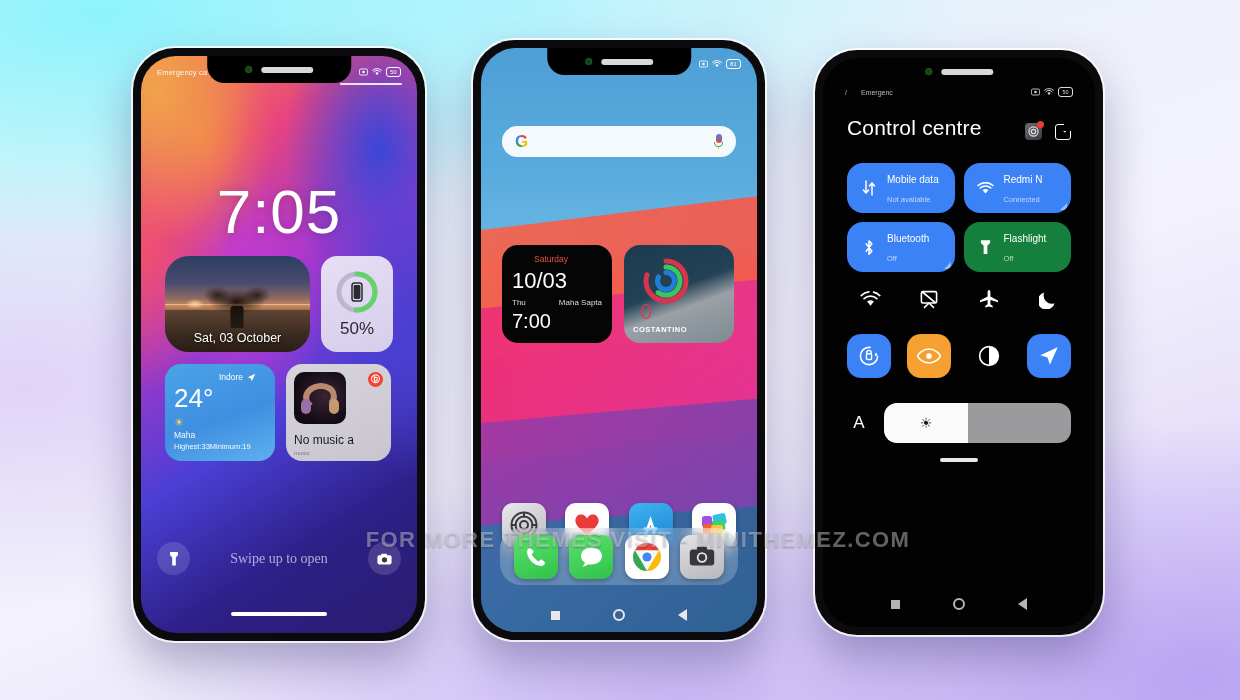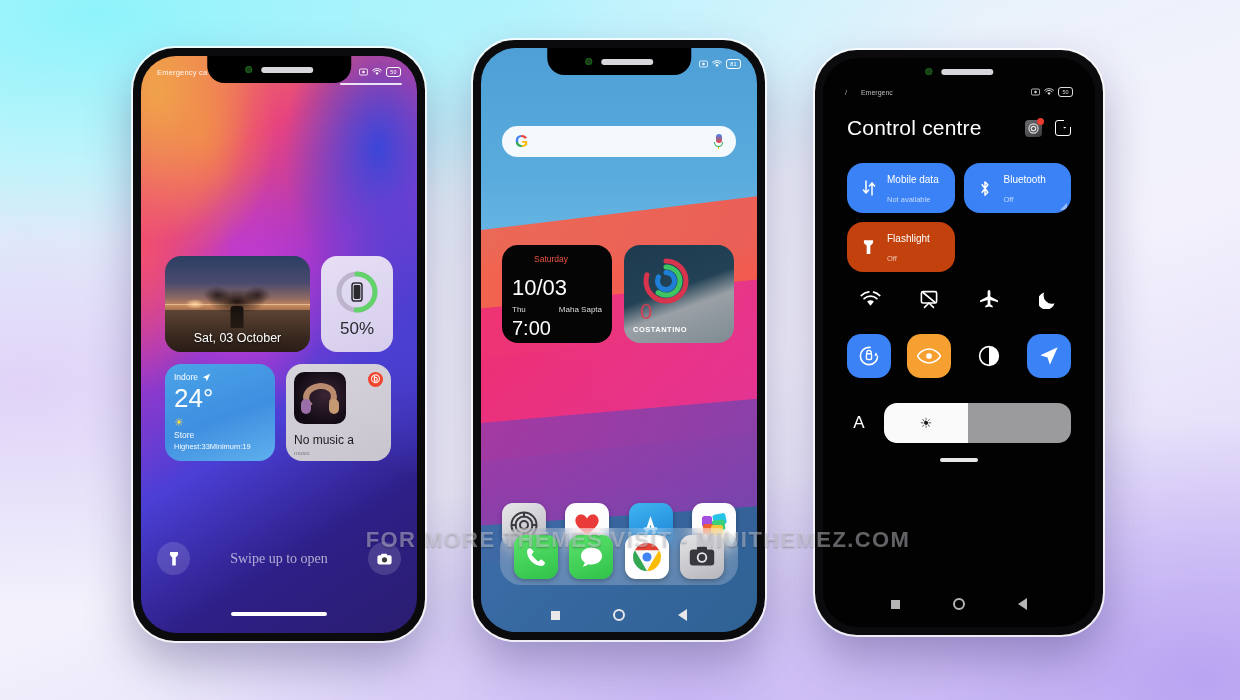--- a/index.html
+++ b/index.html
@@ -75,21 +75,21 @@
   .lock-time {
     position:absolute; top:120px; left:0; right:0; text-align:center;
     font-size:62px; font-weight:300; letter-spacing:1px;
     text-shadow:0 1px 10px rgba(0,0,0,.18);
   }
   .p1-widgets { position:absolute; top:200px; left:24px; right:24px; }
   .p1-row { display:flex; gap:11px; }
   .p1-row + .p1-row { margin-top:12px; }
 
   .w-photo {
-    width:153px; height:96px; border-radius:16px; overflow:hidden; position:relative;
+    width:153px; height:96px; border-radius:24px; overflow:hidden; position:relative;
     background:
       linear-gradient(180deg,#2b3f63 0%,#4a4a6e 28%,#8d6a63 44%,#c98a5e 52%,#6b4a38 62%,#3a2a20 100%);
   }
   .w-photo .horizon { position:absolute; left:0; right:0; top:50%; height:1px; background:rgba(255,220,170,.6); }
   .w-photo .sun { position:absolute; left:14%; top:45%; width:20px;height:10px;
     background:radial-gradient(ellipse at center, #ffd49a 0%, rgba(255,180,110,0) 70%); }
   .w-photo .tree {
     position:absolute; left:50%; top:18%; transform:translateX(-50%);
     width:84px; height:46px;
     background:
@@ -111,21 +111,21 @@
     color:#222;
   }
   .ring-wrap { position:relative; width:46px; height:46px; }
   .w-batt .pct { font-size:17px; color:#2a2a2e; }
 
   .w-weather {
     width:110px; height:97px; border-radius:16px;
     background:linear-gradient(160deg,#4aa3e8 0%,#3f8fe0 55%,#5fb0ee 100%);
     padding:8px 9px; color:#fff; position:relative;
   }
-  .w-weather .city { font-size:8.5px; display:flex; align-items:center; gap:4px; }
+  .w-weather .city { font-size:8.5px; display:flex; align-items:center; gap:4px;margin-left:45px; }
   .w-weather .temp { font-size:26px; font-weight:400; line-height:30px; margin-top:1px; }
   .w-weather .sun-g { font-size:11px; color:#ffd84a; line-height:11px; margin-top:4px; }
   .w-weather .cond { font-size:8.5px; margin-top:2px; opacity:.95; }
   .w-weather .minmax { font-size:7.5px; margin-top:2px; opacity:.95; white-space:nowrap; }
 
   .w-music {
     width:105px; height:97px; border-radius:16px;
     background:linear-gradient(160deg,#d7d4dc,#c8c5cf);
     padding:8px; position:relative; color:#111;
   }
@@ -182,21 +182,21 @@
     background:linear-gradient(180deg,#4285f4,#ea4335); }
   .mic .base { position:absolute; bottom:2px; left:0; width:9px;height:5px;
     border:1.4px solid #34a853; border-top:0; border-radius:0 0 5px 5px; }
   .mic .stem { position:absolute; bottom:0; left:3.7px; width:1.6px;height:3px;background:#fbbc05; }
 
   .p2-widgets { position:absolute; top:197px; left:21px; right:21px; display:flex; gap:12px; }
   .w-cal {
     width:110px; height:98px; border-radius:16px; background:#050505; padding:9px 10px;
   }
   .w-cal .dow { font-size:8.5px; color:#e8543f;margin-left:22px; }
-  .w-cal .date { font-size:22px; line-height:25px; color:#fff; margin-top:11px; }
+  .w-cal .date { font-size:22px; line-height:25px; color:#fff; margin-top:4px; }
   .w-cal .row2 { display:flex; justify-content:space-between; font-size:8px; color:#ddd; margin-top:5px; }
   .w-cal .time { font-size:20px; line-height:22px; color:#fff; margin-top:3px; }
 
   .w-fit {
     width:110px; height:98px; border-radius:16px; overflow:hidden; position:relative;
     background:linear-gradient(160deg,#1d3a4e 0%,#234255 45%,#9aa0a6 62%,#7e8a92 100%);
   }
   .w-fit .rings { position:absolute; left:18px; top:12px; width:48px;height:48px; }
   .w-fit .zero { position:absolute; left:16px; top:56px; font-size:22px; color:rgba(226,58,78,.85); line-height:22px;}
   .w-fit .name { position:absolute; left:9px; bottom:9px; font-size:7.5px; font-weight:bold; color:#fff; letter-spacing:.5px; }
@@ -221,37 +221,37 @@
   .nav-tr { width:0;height:0;border-top:6px solid transparent;border-bottom:6px solid transparent;border-right:9px solid #e8e8ea; }
 
   
   #phone3 { left:815px; top:50px; width:288px; height:585px; }
   #phone3 .screen { background:#020203; color:#fff; }
   #phone3 .notch { background:transparent; }
   .cc-status { position:absolute; top:25px; left:0; right:0; height:18px;
     display:flex; align-items:center; justify-content:space-between; padding:0 22px;
     font-size:7px; color:#ddd; z-index:30; }
   .cc-status .lead { display:flex; gap:14px; align-items:center; color:#bbb;}
-  .cc-title-row { position:absolute; top:58px; left:24px; right:24px; display:flex; align-items:center; justify-content:space-between; z-index:20;}
+  .cc-title-row { position:absolute; top:58px; left:24px; right:24px; display:flex; align-items:flex-end; justify-content:space-between; z-index:20;}
   .cc-title { font-size:21px; font-weight:400; letter-spacing:.2px; }
   .cc-acts { display:flex; align-items:center; gap:13px; }
   .gear-badge { position:relative; width:17px;height:17px;border-radius:4px;
     background:linear-gradient(145deg,#6a6a70,#3a3a3e); display:flex;align-items:center;justify-content:center; font-size:11px;}
   .gear-badge .dot { position:absolute; top:-2px; right:-2px; width:7px;height:7px;border-radius:50%;background:#ee3b2f;}
   .edit-ic { width:16px;height:16px;border:1.6px solid #fff; border-radius:3px; position:relative; }
   .edit-ic:after { content:""; position:absolute; right:-3px; top:-3px; width:9px;height:9px;
     background:#020203; transform:rotate(0deg); }
   .edit-ic:before { content:""; position:absolute; right:-2px; top:-2px; width:11px;height:2.4px;
     background:#fff; transform:rotate(-45deg); transform-origin:right center; }
 
   .cc-tiles { position:absolute; top:105px; left:24px; right:24px; display:grid;
     grid-template-columns:1fr 1fr; gap:9px; z-index:20; }
   .tile { height:50px; border-radius:16px; display:flex; align-items:center; gap:9px; padding:0 12px; position:relative; overflow:hidden;}
   .tile.on { background:#3b82f6; }
-  .tile.off { background:#c2410c; }
+  .tile.off { background:#15803d; }
   .tile .t-ic { width:19px; display:flex; align-items:center; justify-content:center; font-size:15px; color:#fff; }
   .tile .t-tx { line-height:1.18; }
   .tile .t-name { font-size:10px; color:#fff; white-space:nowrap; overflow:hidden; }
   .tile .t-sub { font-size:7.5px; color:rgba(255,255,255,.68); white-space:nowrap; overflow:hidden;}
   .tile .corner { position:absolute; right:4px; bottom:3px; width:0;height:0;
     border-left:7px solid transparent; border-bottom:7px solid rgba(255,255,255,.45); }
 
   .cc-icons { position:absolute; top:225px; left:24px; right:24px;
     display:flex; justify-content:space-between; align-items:center; z-index:20; }
   .cc-icons .gi { width:46px; height:32px; display:flex; align-items:center; justify-content:center; font-size:19px; color:#fff; position:relative;}
@@ -309,20 +309,21 @@
         <svg class="ico" width="10" height="8" viewBox="0 0 14 11">
             <path d="M7 9.6 L4.6 6.9 a3.6 3.6 0 0 1 4.8 0 Z" fill="#fff"></path>
             <path d="M2.6 5.1 a6.5 6.5 0 0 1 8.8 0" stroke="#fff" stroke-width="1.3" fill="none" stroke-linecap="round"></path>
             <path d="M0.8 3 a9.2 9.2 0 0 1 12.4 0" stroke="#fff" stroke-width="1.3" fill="none" stroke-linecap="round"></path>
           </svg>
         <span class="sb-batt">50</span>
       </div>
     </div>
     <div class="p1-underline"></div>
 
+    <div class="lock-time">7:05</div>
 
     <div class="p1-widgets">
       <div class="p1-row">
         <div class="w-photo">
           <div class="sun"></div>
           <div class="horizon"></div>
           <div class="ground"></div>
           <div class="tree"></div>
           <div class="trunk"></div>
           <div class="cap">Sat, 03 October</div>
@@ -344,21 +345,21 @@
       <div class="p1-row">
         <div class="w-weather">
           <div class="city">
             <span>Indore</span>
             <svg width="9" height="9" viewBox="0 0 12 12">
                 <path d="M11 1 L1 5.6 L5 6.9 L6.4 11 Z" fill="#fff"></path>
               </svg>
           </div>
           <div class="temp">24°</div>
           <div class="sun-g">☀</div>
-          <div class="cond">Store</div>
+          <div class="cond">Maha</div>
           <div class="minmax">Highest:33Minimum:19</div>
         </div>
 
         <div class="w-music">
           <div class="art">
             <div class="hp"></div>
             <div class="hp2"></div>
             <div class="hp3"></div>
           </div>
           <div class="beats">ⓑ</div>
@@ -584,20 +585,34 @@
               <path d="M4 1 v12 M4 13 l-2.6 -3 M4 13 l2.6 -3" stroke="#fff" stroke-width="1.5" fill="none" stroke-linecap="round"></path>
               <path d="M10 15 v-12 M10 3 l-2.6 3 M10 3 l2.6 3" stroke="#fff" stroke-width="1.5" fill="none" stroke-linecap="round"></path>
             </svg>
         </span>
         <span class="t-tx">
           <span class="t-name">Mobile data</span><br>
           <span class="t-sub">Not available</span>
         </span>
       </div>
 
+      <div class="tile on">
+        <span class="t-ic">
+          <svg width="17" height="13" viewBox="0 0 18 14">
+              <path d="M9 12.4 L5.9 8.9 a4.7 4.7 0 0 1 6.2 0 Z" fill="#fff"></path>
+              <path d="M3.3 6.5 a8.4 8.4 0 0 1 11.4 0" stroke="#fff" stroke-width="1.7" fill="none" stroke-linecap="round"></path>
+              <path d="M1 3.8 a11.9 11.9 0 0 1 16 0" stroke="#fff" stroke-width="1.7" fill="none" stroke-linecap="round"></path>
+            </svg>
+        </span>
+        <span class="t-tx">
+          <span class="t-name">Redmi N</span><br>
+          <span class="t-sub">Connected</span>
+        </span>
+        <span class="corner"></span>
+      </div>
 
       <div class="tile on">
         <span class="t-ic">
           <svg width="12" height="17" viewBox="0 0 12 18">
               <path d="M3 5 L9 13 L6 16 V2 L9 5 L3 13" stroke="#fff" stroke-width="1.6" fill="none" stroke-linejoin="round" stroke-linecap="round"></path>
             </svg>
         </span>
         <span class="t-tx">
           <span class="t-name">Bluetooth</span><br>
           <span class="t-sub">Off</span>

